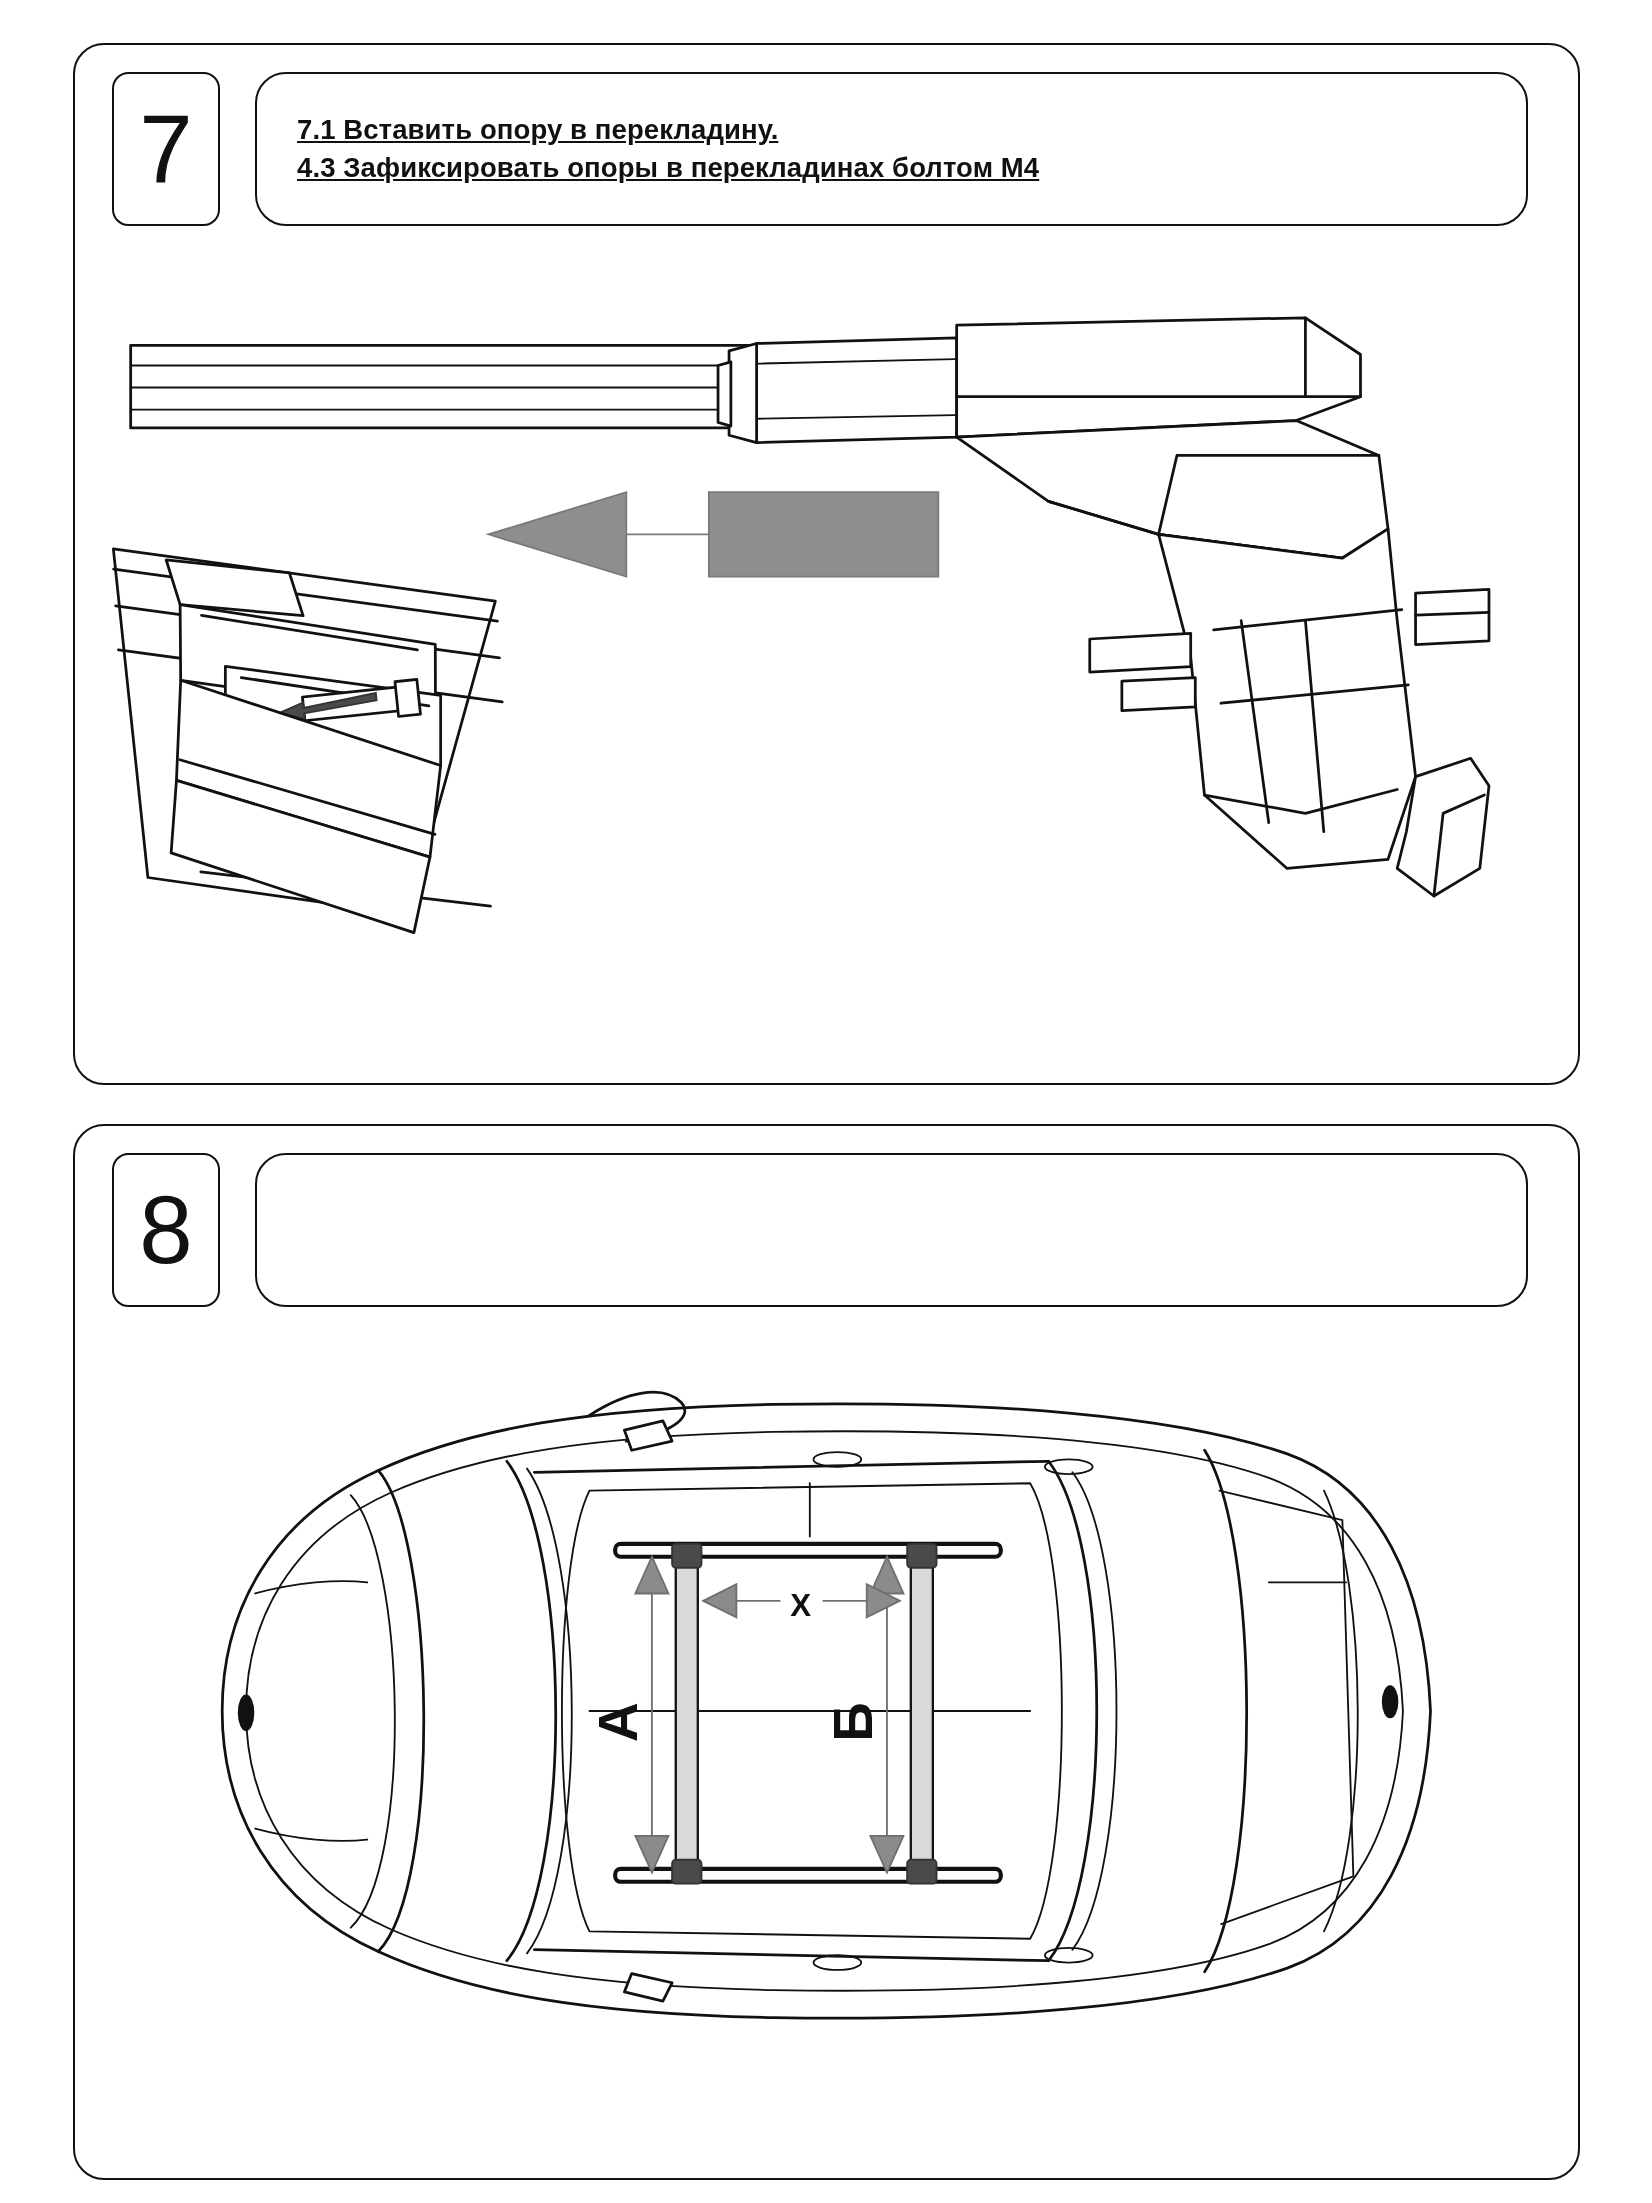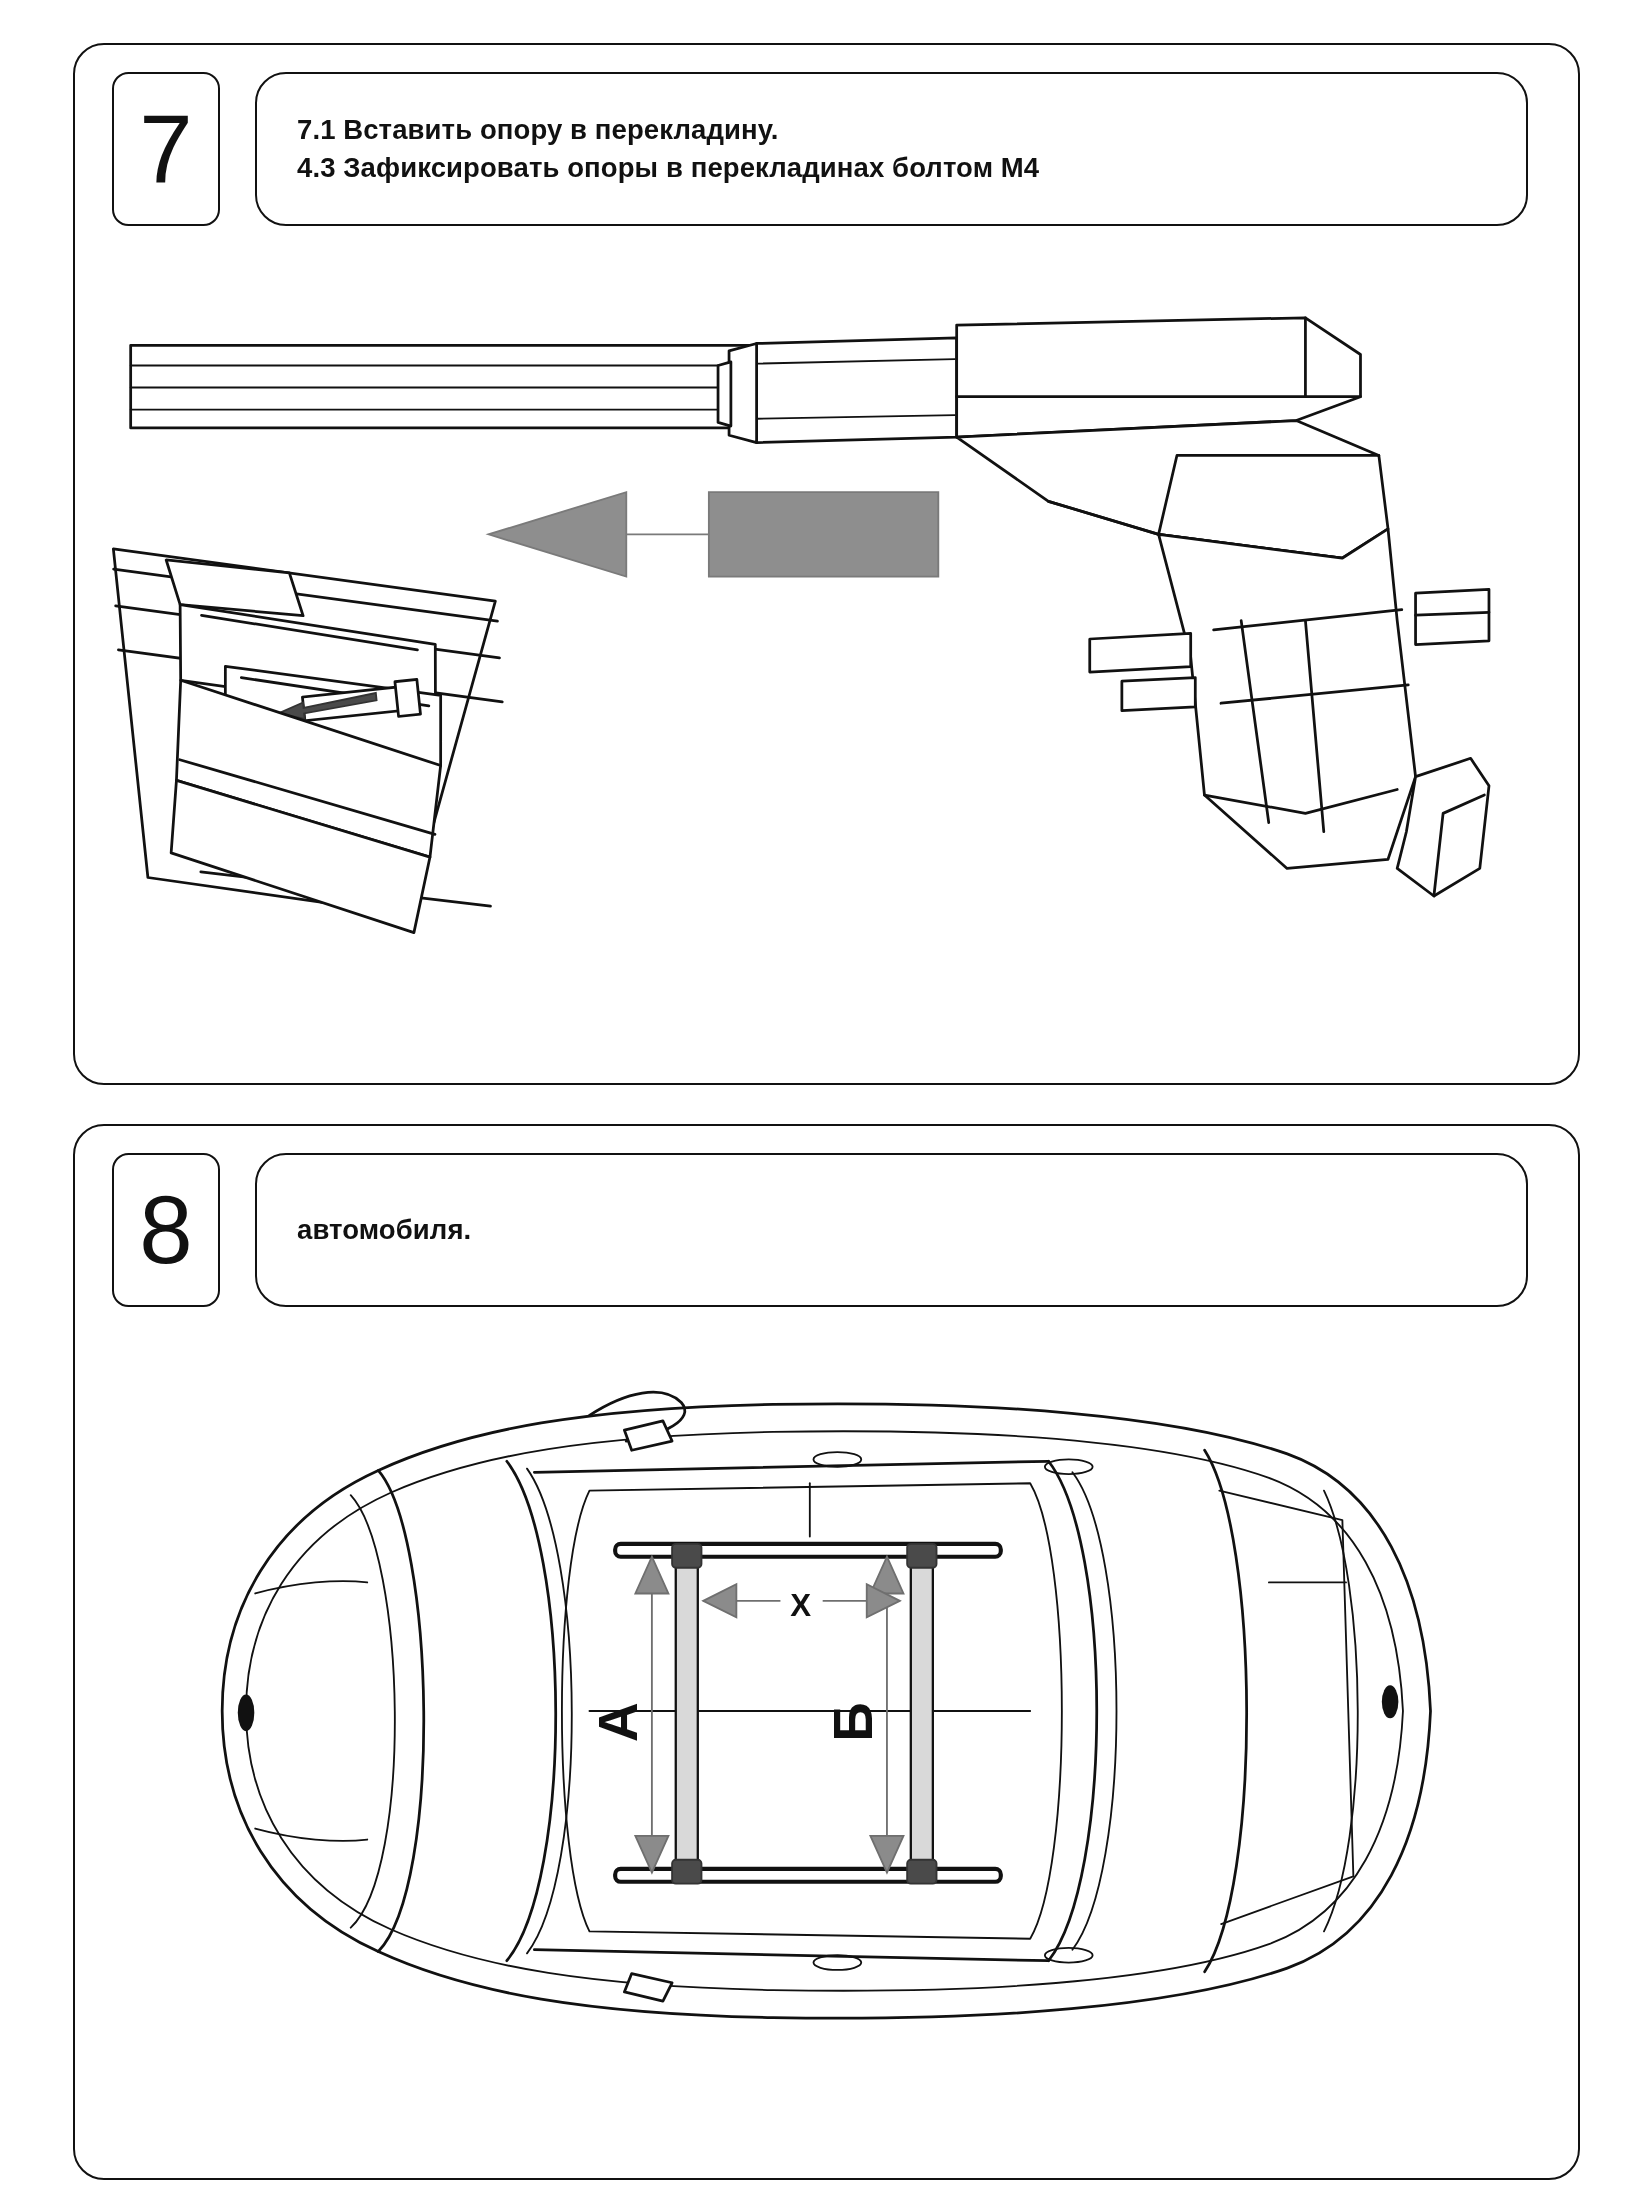--- a/index.html
+++ b/index.html
@@ -68,20 +68,21 @@
     flex: 1 1 auto;
     min-height: 154px;
     border: 2.8px solid #111111;
     border-radius: 31px;
     box-sizing: border-box;
     display: flex;
     flex-direction: column;
     justify-content: center;
     padding: 16.5px 40px;
     margin-right: 13px;
+    text-decoration: underline;
   }
   .step-text-line {
     font-size: 27.5px;
     font-weight: bold;
     line-height: 1.38;
     color: #111111;
     letter-spacing: 0.1px;
   }
 
   .illustration {
@@ -201,21 +202,20 @@
       </svg>
     </div>
   </section>
 
   <section class="step-panel" id="panel-8">
     <div class="step-header">
       <div class="step-number-box">
         <span class="step-number">8</span>
       </div>
       <div class="step-text-box">
-        <div class="step-text-line">автомобиля.</div>
       </div>
     </div>
 
     <div class="illustration" id="illo-8">
       <svg width="1488" height="808" viewBox="0 0 1620 880" xmlns="http://www.w3.org/2000/svg">
 
         <g>
 
           <path class="fill-white" d="M160 440
                 C160 330, 215 230, 330 178

